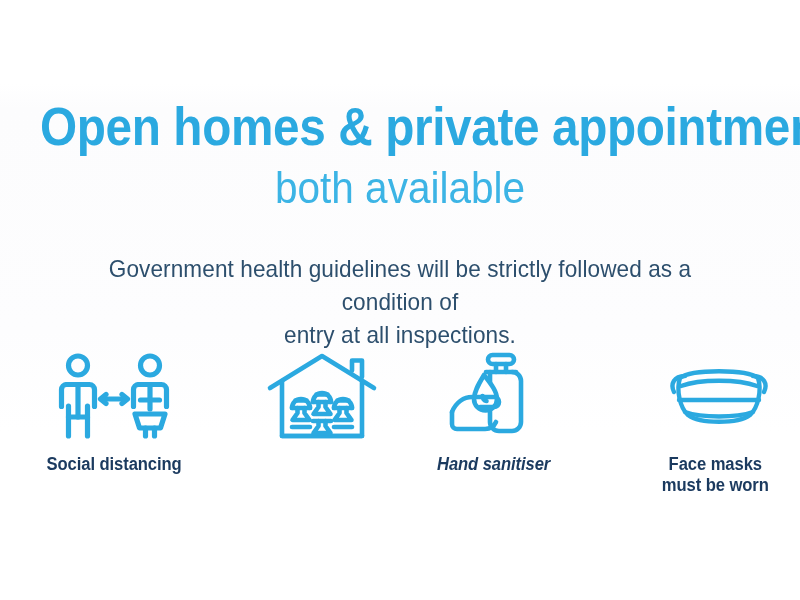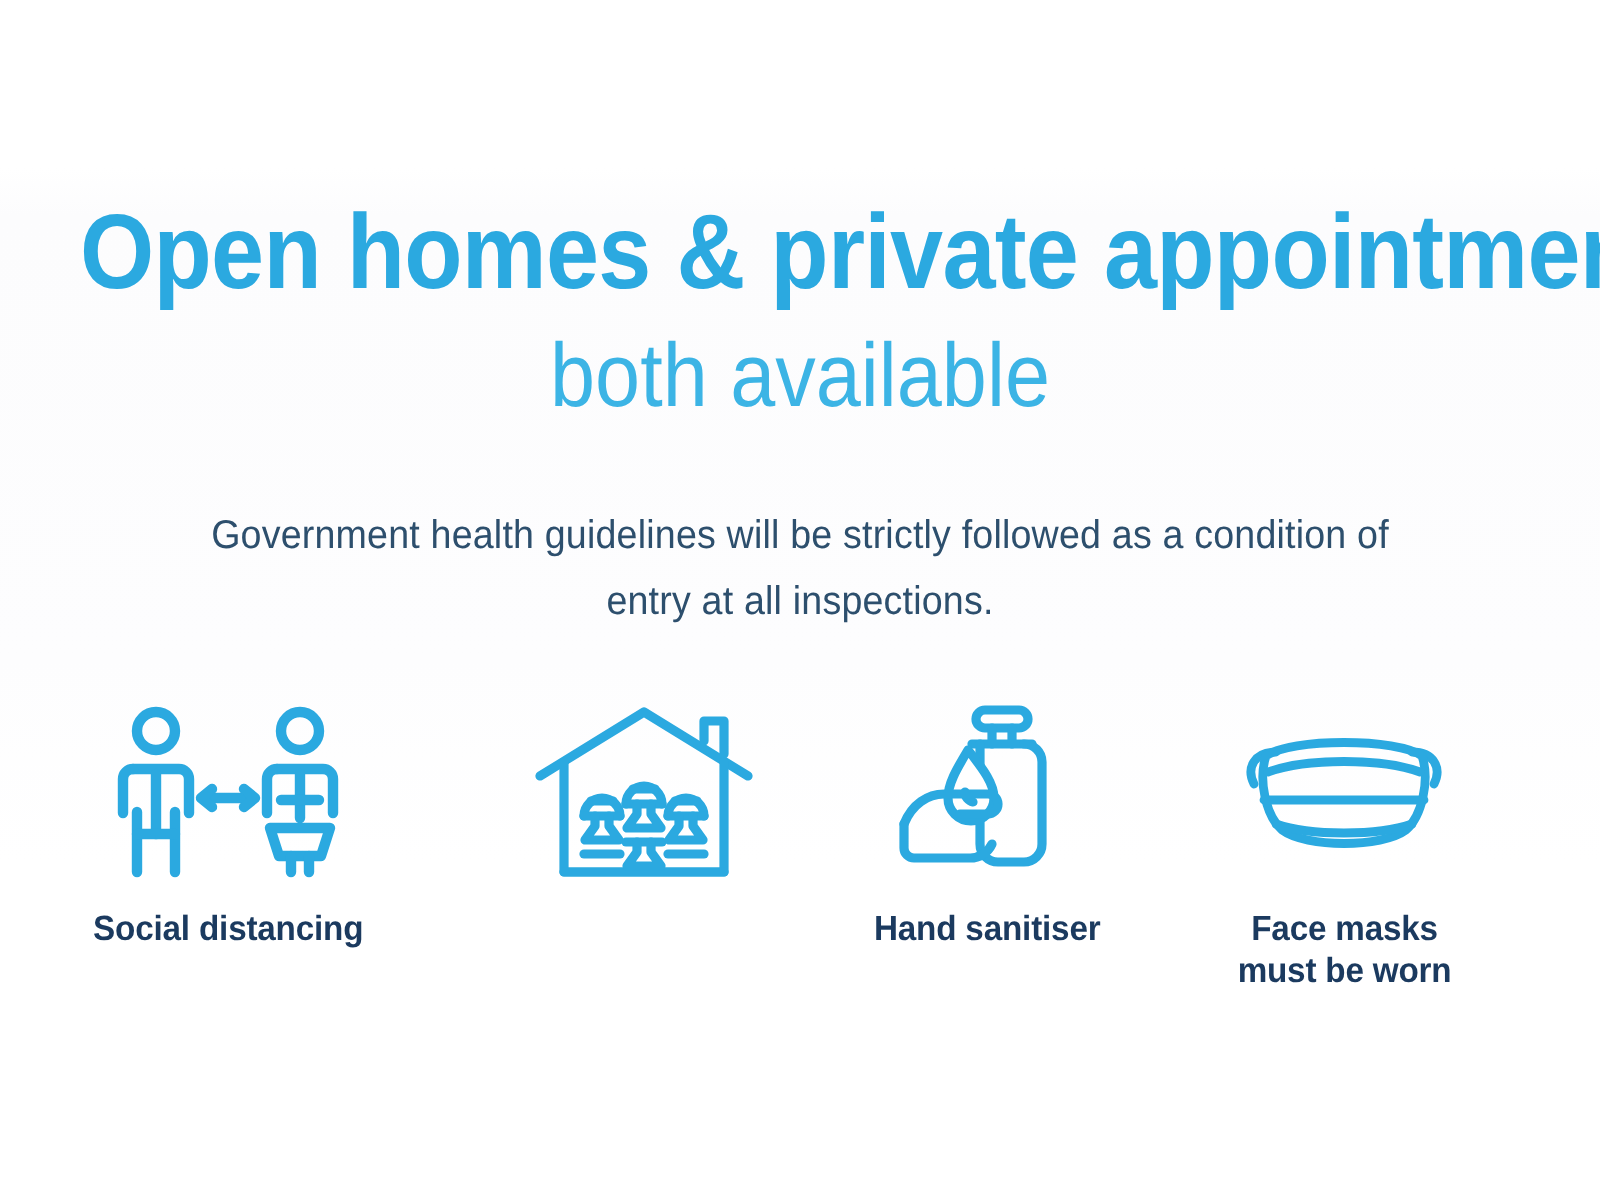--- a/index.html
+++ b/index.html
@@ -55,21 +55,21 @@
   
   .body-copy {
     position: absolute;
     top: 252px;
     left: 50%;
     transform: translateX(-50%);
     width: 720px;
     text-align: center;
     color: #2d4f6d;
     font-family: "Liberation Sans Narrow", "Liberation Sans", sans-serif;
-    font-size: 20px;
+    font-size: 24px;
     font-weight: 400;
     line-height: 33px;
     letter-spacing: 0.1px;
   }
   .body-copy span {
     display: block;
     transform: scaleX(0.94);
   }
 
   
@@ -105,22 +105,22 @@
     text-align: center;
     letter-spacing: -0.1px;
   }
   .icon-label span {
     display: block;
     transform: scaleX(0.95);
   }
   
   .cell-1 { transform: translateX(14px); justify-content: flex-end; }
   .cell-2 { transform: translateX(22px); }
-  .cell-3 { transform: translateX(-6px); }
-  .cell-4 { transform: translateX(-28px); }
+  .cell-3 { transform: translateX(-6px); font-style: italic; }
+  .cell-4 { transform: translateX(-28px); align-items: flex-end; }
 </style>
 </head>
 <body>
 
 <div id="poster">
 
   <div class="headline-block">
     <div class="headline">Open homes &amp; private appointments</div>
     <div class="subhead">both available</div>
   </div>

